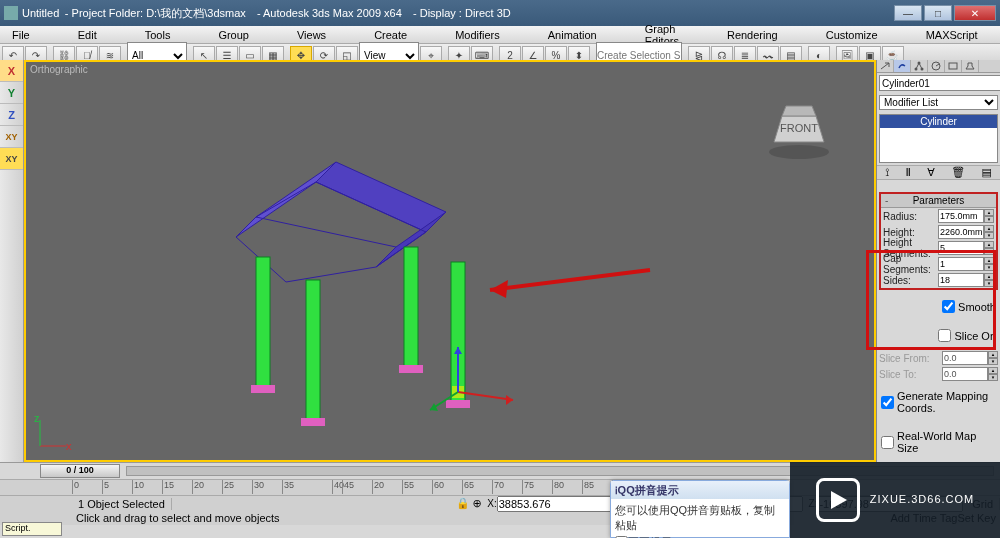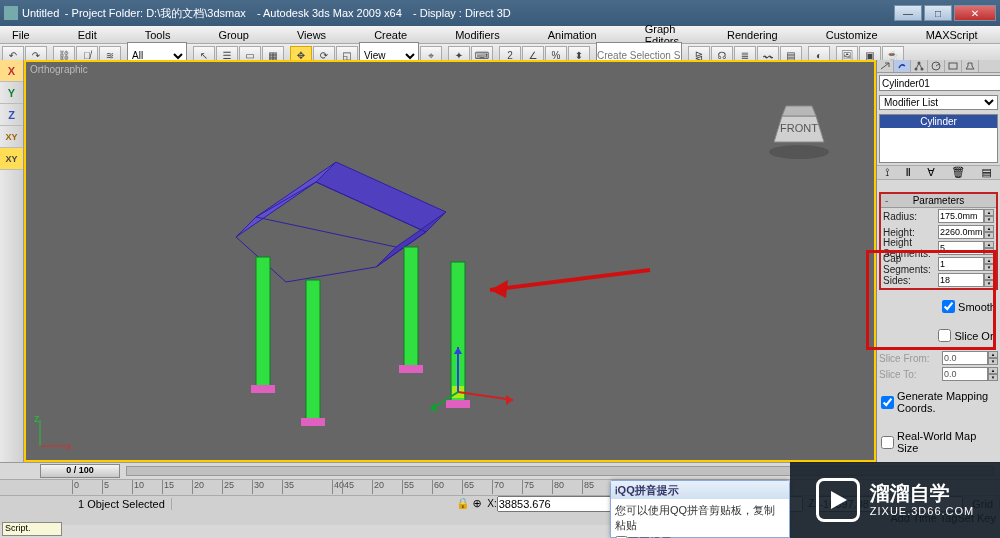--- a/index.html
+++ b/index.html
@@ -389,20 +389,21 @@
     <span style="flex:1"></span>
     <span>🔒</span>&nbsp;
     <span>⊕</span>&nbsp;
     X:<input value="38853.676" style="">&nbsp;
     Y:<input value="16780.432" style="">&nbsp;
     Z:<input value="-10397.98" style="">&nbsp;
     <span class="cell">Grid</span>
   </div>
   <div class="prompt-row">
     <span style="width:72px"></span>
+    <span>Click and drag to select and move objects</span>
     <span style="flex:1"></span>
     <span class="cell">Add Time Tag</span>
     <span class="cell">Set Key</span>
   </div>
   <div class="script-box">Script.</div>
 </div>
 
 <div class="redbox" style="left:866px; top:250px; width:130px; height:100px"></div>
 <svg class="arrow-ann" style="left:480px; top:260px" width="180" height="50">
   <line x1="170" y1="10" x2="10" y2="30" stroke="#d01010" stroke-width="4"></line>
@@ -420,16 +421,15 @@
   </div>
 </div>
 
 <div class="overlay-logo">
   <div class="play">
     <svg width="22" height="22">
         <polygon points="4,2 20,11 4,20" fill="#fff"></polygon>
       </svg>
   </div>
   <div class="brand">
-    <span class="cn">溜溜自学</span>
     <span class="en">ZIXUE.3D66.COM</span>
   </div>
 </div>
 
 </body></html>

